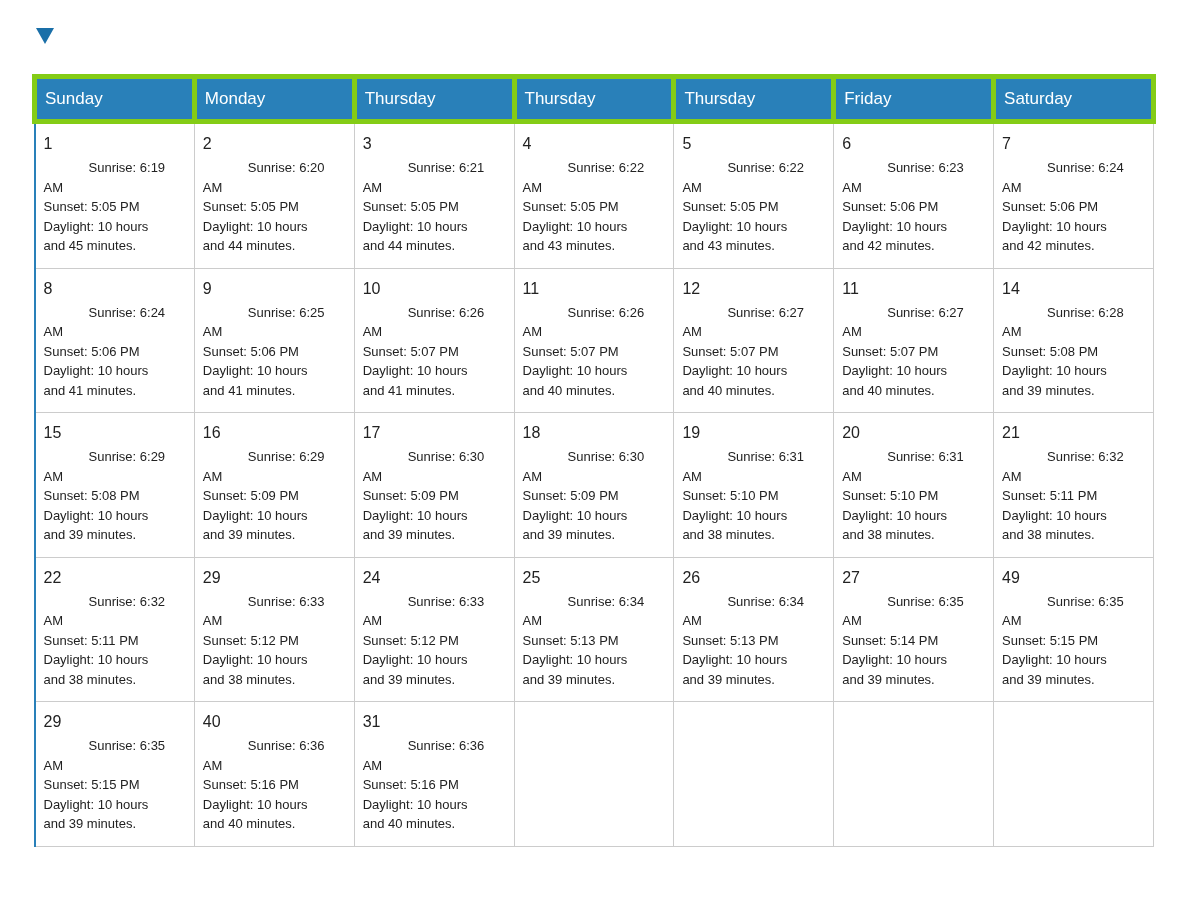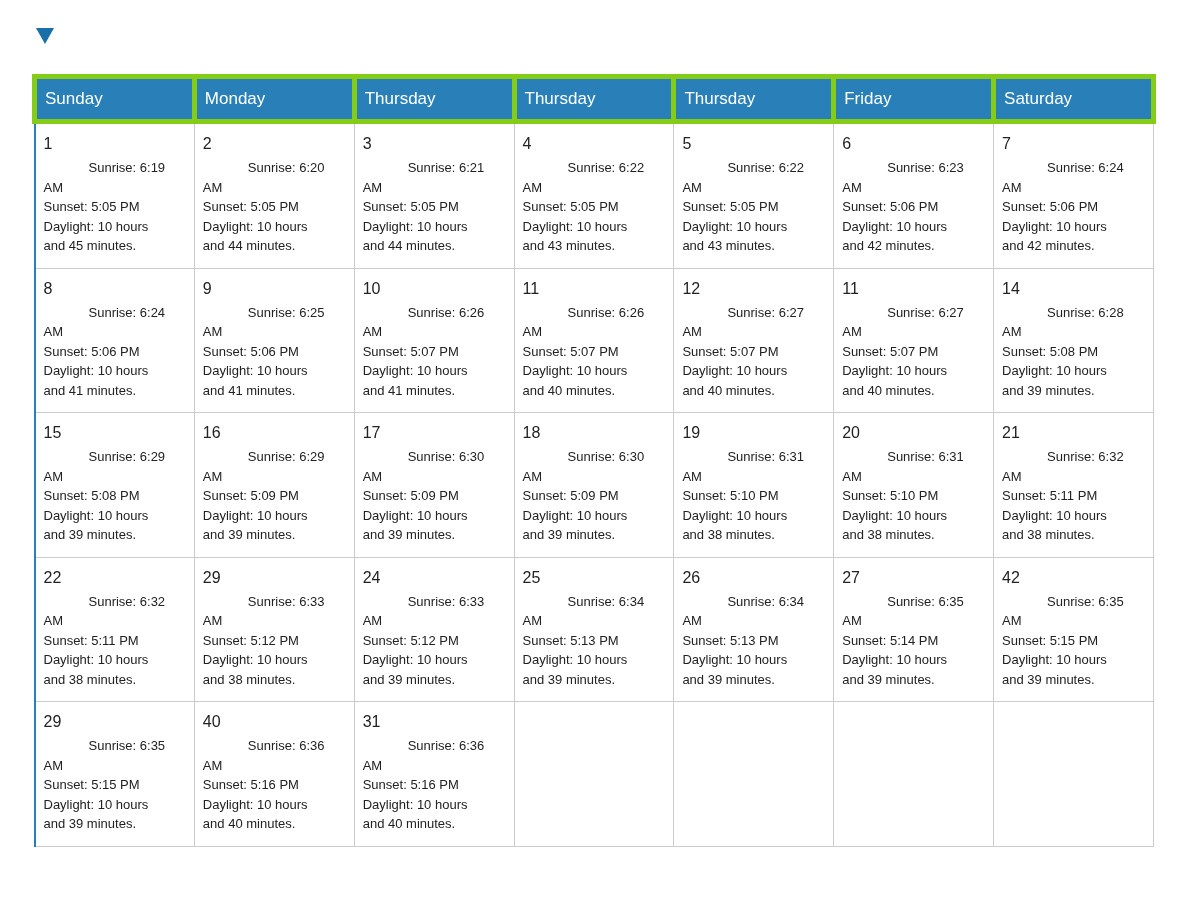--- a/index.html
+++ b/index.html
@@ -257,21 +257,21 @@
       </td>
         <td>
         <span class="day-num">26</span>
         <span class="day-info">Sunrise: 6:34 AM<br>Sunset: 5:13 PM<br>Daylight: 10 hours<br>and 39 minutes.</span>
       </td>
         <td>
         <span class="day-num">27</span>
         <span class="day-info">Sunrise: 6:35 AM<br>Sunset: 5:14 PM<br>Daylight: 10 hours<br>and 39 minutes.</span>
       </td>
         <td>
-        <span class="day-num">42</span>
+        <span class="day-num">49</span>
         <span class="day-info">Sunrise: 6:35 AM<br>Sunset: 5:15 PM<br>Daylight: 10 hours<br>and 39 minutes.</span>
       </td>
       </tr>
       <tr>
         <td>
         <span class="day-num">29</span>
         <span class="day-info">Sunrise: 6:35 AM<br>Sunset: 5:15 PM<br>Daylight: 10 hours<br>and 39 minutes.</span>
       </td>
         <td>
         <span class="day-num">40</span>

